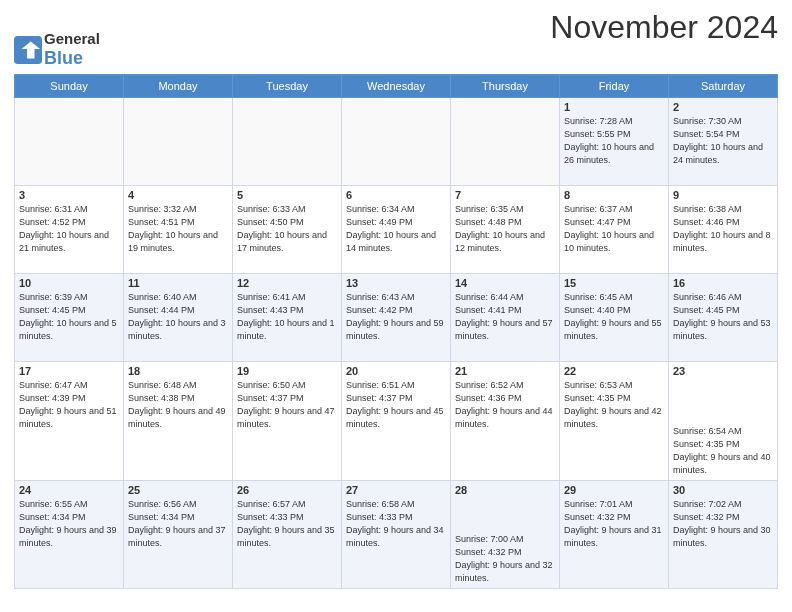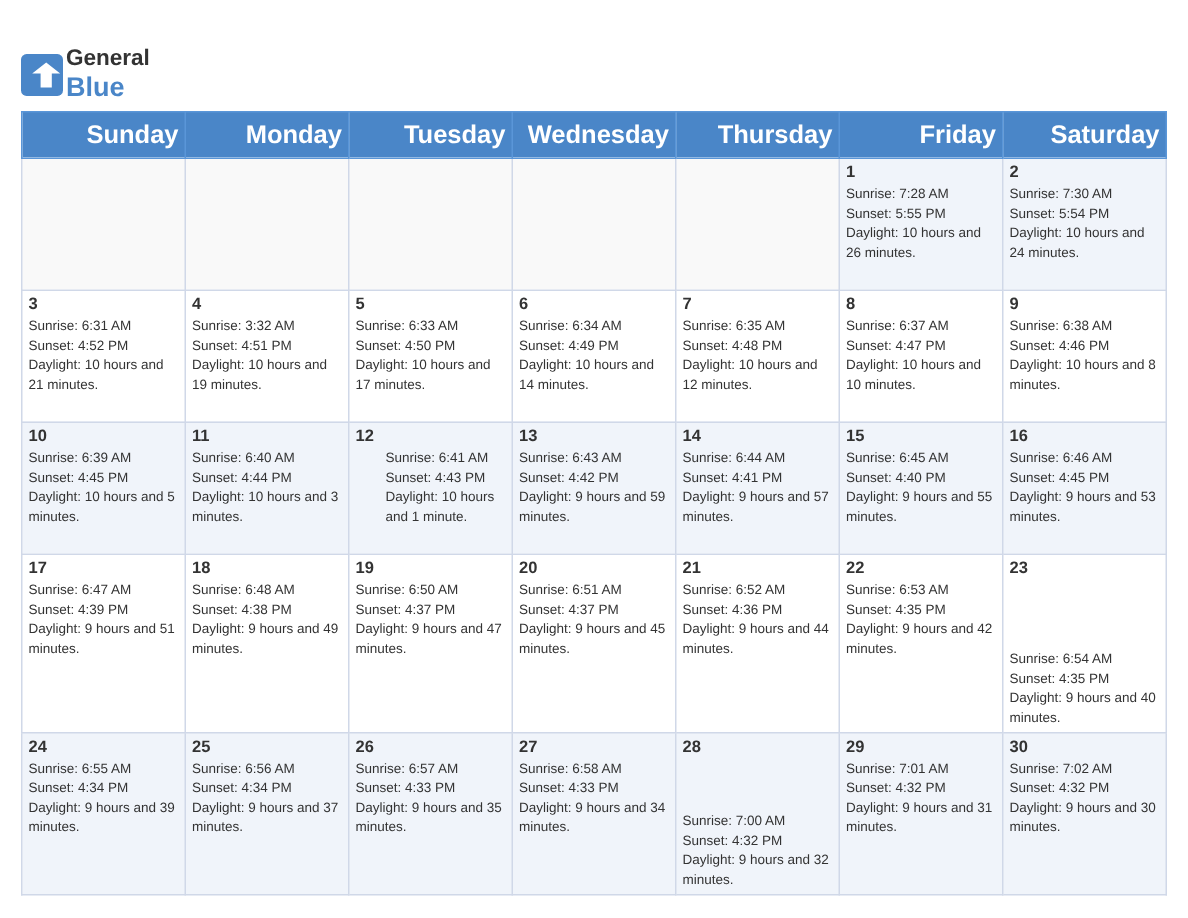--- a/index.html
+++ b/index.html
@@ -44,24 +44,24 @@
       color: #555;
     }
     table {
       width: 100%;
       border-collapse: collapse;
       table-layout: fixed;
     }
     thead tr th {
       background: #4a86c8;
       color: #fff;
-      font-size: 17px;
-      font-weight: bold;
+      font-size: 11px;
+      font-weight: normal;
       padding: 5px 4px;
-      text-align: right;
+      text-align: center;
       border: 1px solid #5a96d8;
     }
     tbody tr td {
       vertical-align: top;
       font-size: 9.5px;
       color: #333;
       padding: 3px 4px;
       border: 1px solid #d0d8e8;
       height: 88px;
       background: #fff;
@@ -96,20 +96,21 @@
       <svg class="logo-icon" viewBox="0 0 30 30">
         <rect x="0" y="0" width="30" height="30" rx="4" fill="#4a86c8"></rect>
         <polygon points="18,6 28,14 22,14 22,24 14,24 14,14 8,14" fill="white"></polygon>
       </svg>
       <div>
         <div style="font-size:15px;font-weight:bold;color:#333;line-height:1.2">General</div>
         <div style="font-size:18px;font-weight:bold;color:#4a86c8;line-height:1.2">Blue</div>
       </div>
     </div>
     <div class="title-block">
+      <div class="month-title">November 2024</div>
     </div>
   </div>
 
   <table>
     <thead>
       <tr>
         <th>Sunday</th>
         <th>Monday</th>
         <th>Tuesday</th>
         <th>Wednesday</th>
@@ -190,21 +191,21 @@
 Daylight: 10 hours and 5 minutes.</div>
           </td>
           <td>
             <span class="day-num">11</span>
             <div class="day-info" style="white-space: pre-line;">Sunrise: 6:40 AM
 Sunset: 4:44 PM
 Daylight: 10 hours and 3 minutes.</div>
           </td>
           <td>
             <span class="day-num">12</span>
-            <div class="day-info" style="white-space: pre-line; margin-left: 20px;">Sunrise: 6:41 AM
+            <div class="day-info" style="white-space: pre-line;">Sunrise: 6:41 AM
 Sunset: 4:43 PM
 Daylight: 10 hours and 1 minute.</div>
           </td>
           <td>
             <span class="day-num">13</span>
             <div class="day-info" style="white-space: pre-line;">Sunrise: 6:43 AM
 Sunset: 4:42 PM
 Daylight: 9 hours and 59 minutes.</div>
           </td>
           <td>

